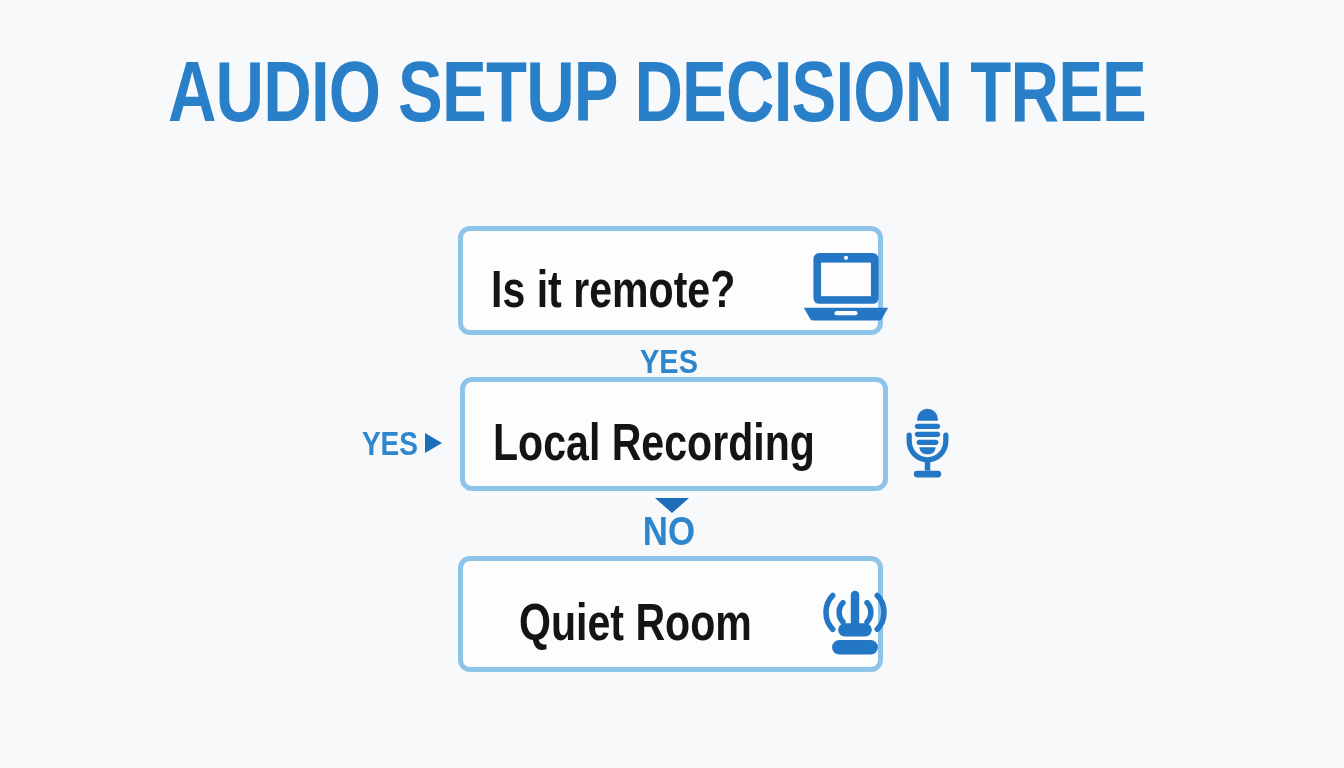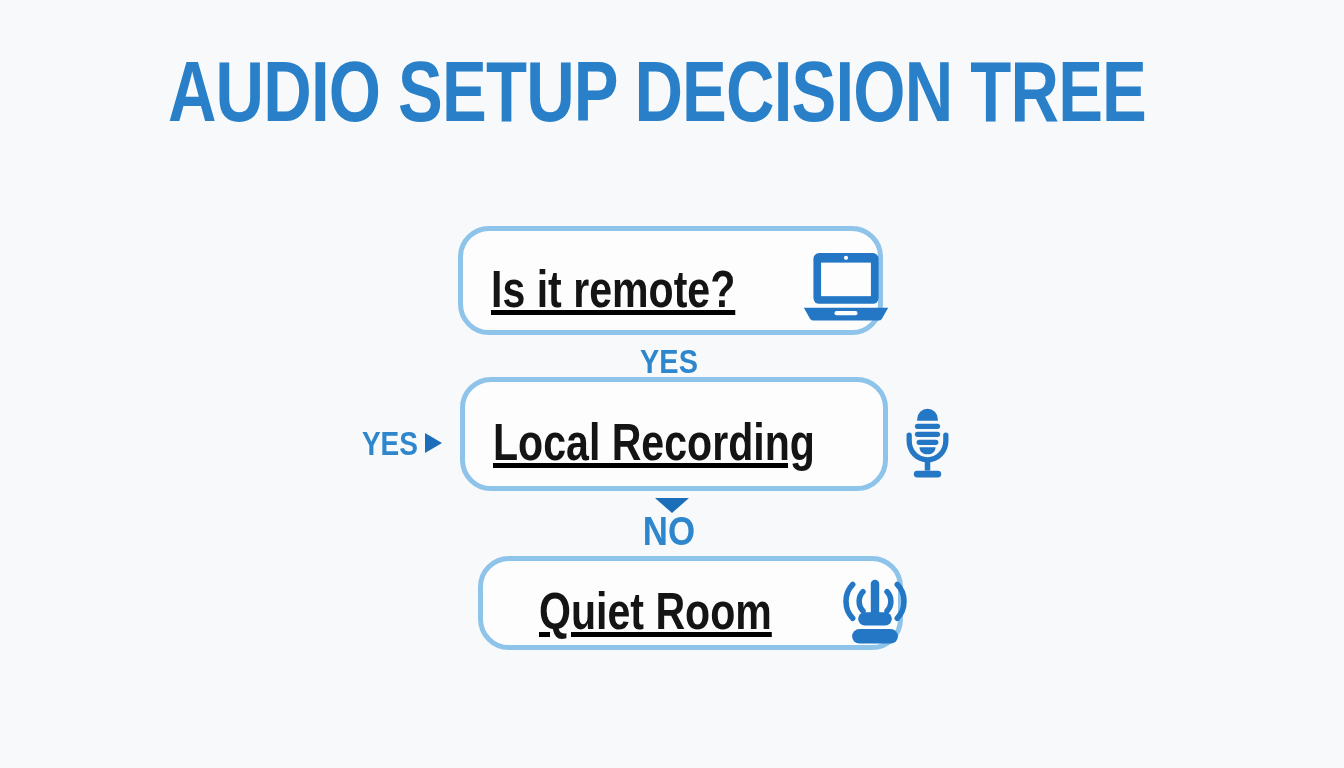--- a/index.html
+++ b/index.html
@@ -18,28 +18,27 @@
     letter-spacing: -1px;
     transform: scaleX(0.78); transform-origin: 50% 50%;
     white-space: nowrap;
   }
 
   
   .node {
     position: absolute; box-sizing: border-box;
     background: #fdfdfe;
     border: 5px solid var(--box-border, #8ec3ea);
-    border-radius: 31px;
+    border-radius: 12px;
     display: flex; align-items: center; justify-content: space-between;
     padding: 16px 26px 0 28px;
-    text-decoration: underline;
   }
   #node-1 { left: 458px; top: 226px; width: 425px; height: 109px; }
   #node-2 { left: 460px; top: 377px; width: 428px; height: 114px; }
-  #node-3 { left: 478px; top: 556px; width: 425px; height: 94px; }
+  #node-3 { left: 458px; top: 556px; width: 425px; height: 116px; }
 
   .node-label {
     display: inline-block; white-space: nowrap;
     font-size: 52px; font-weight: 700; line-height: 1;
     color: var(--text-dark, #141414);
     transform: scaleX(0.79); transform-origin: 0 50%;
   }
   #node-3 .node-label { margin-left: 28px; }
 
   .node-icon { display: inline-flex; align-items: center; color: var(--icon-blue, #2377c5); }

